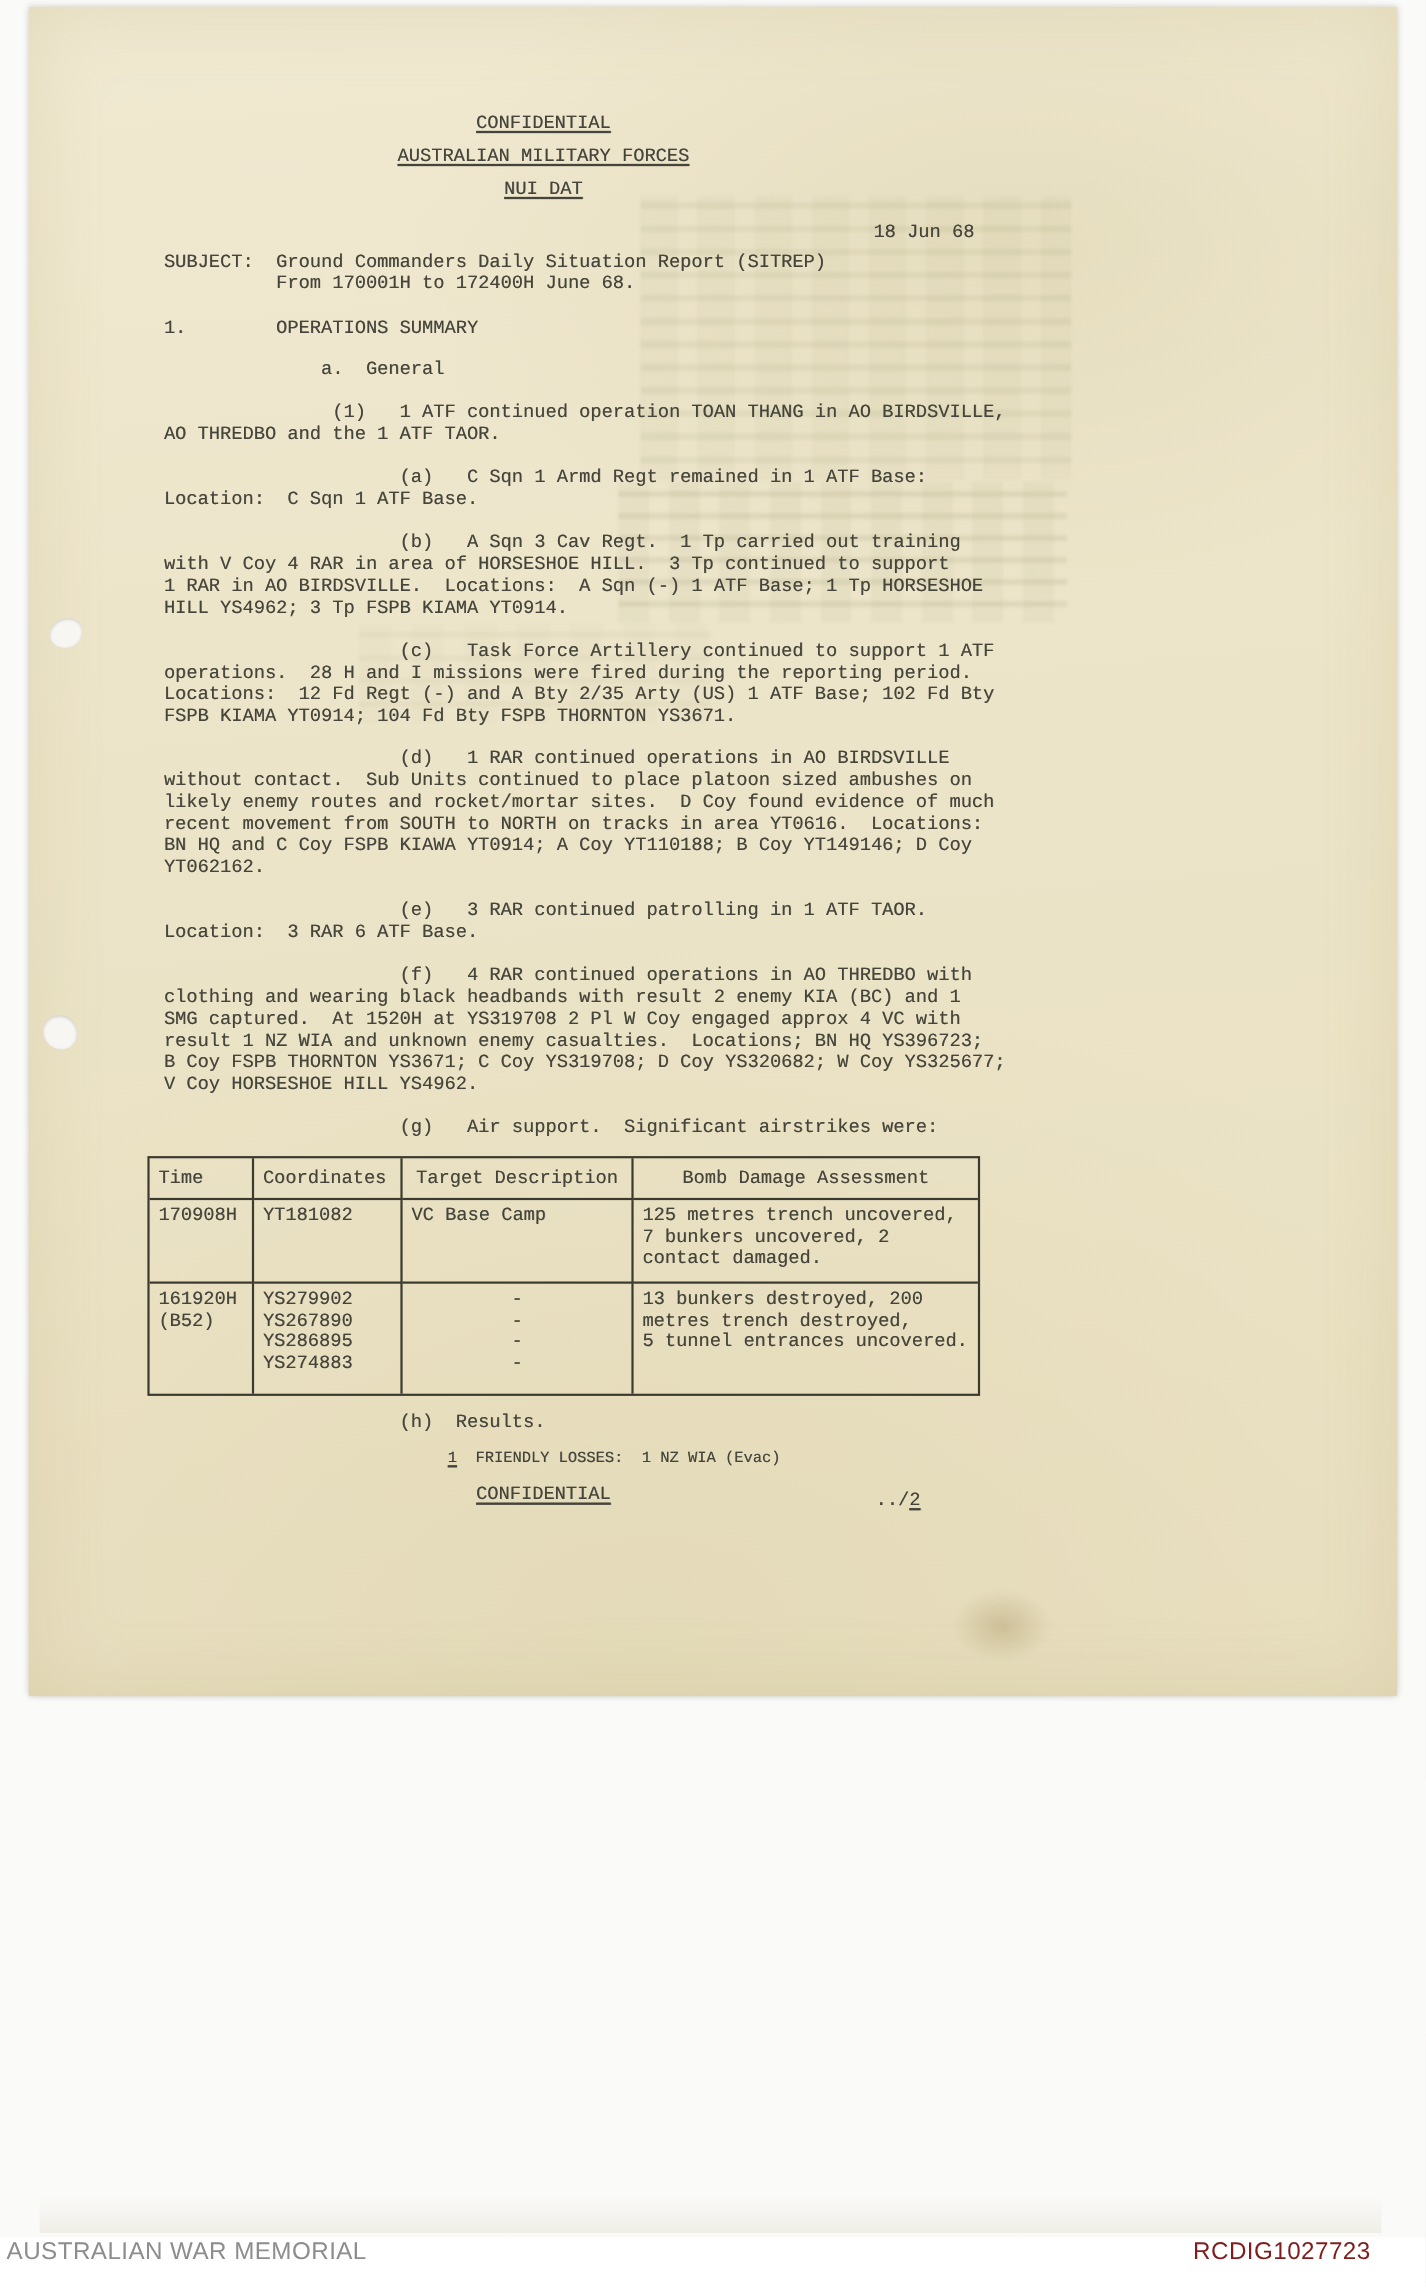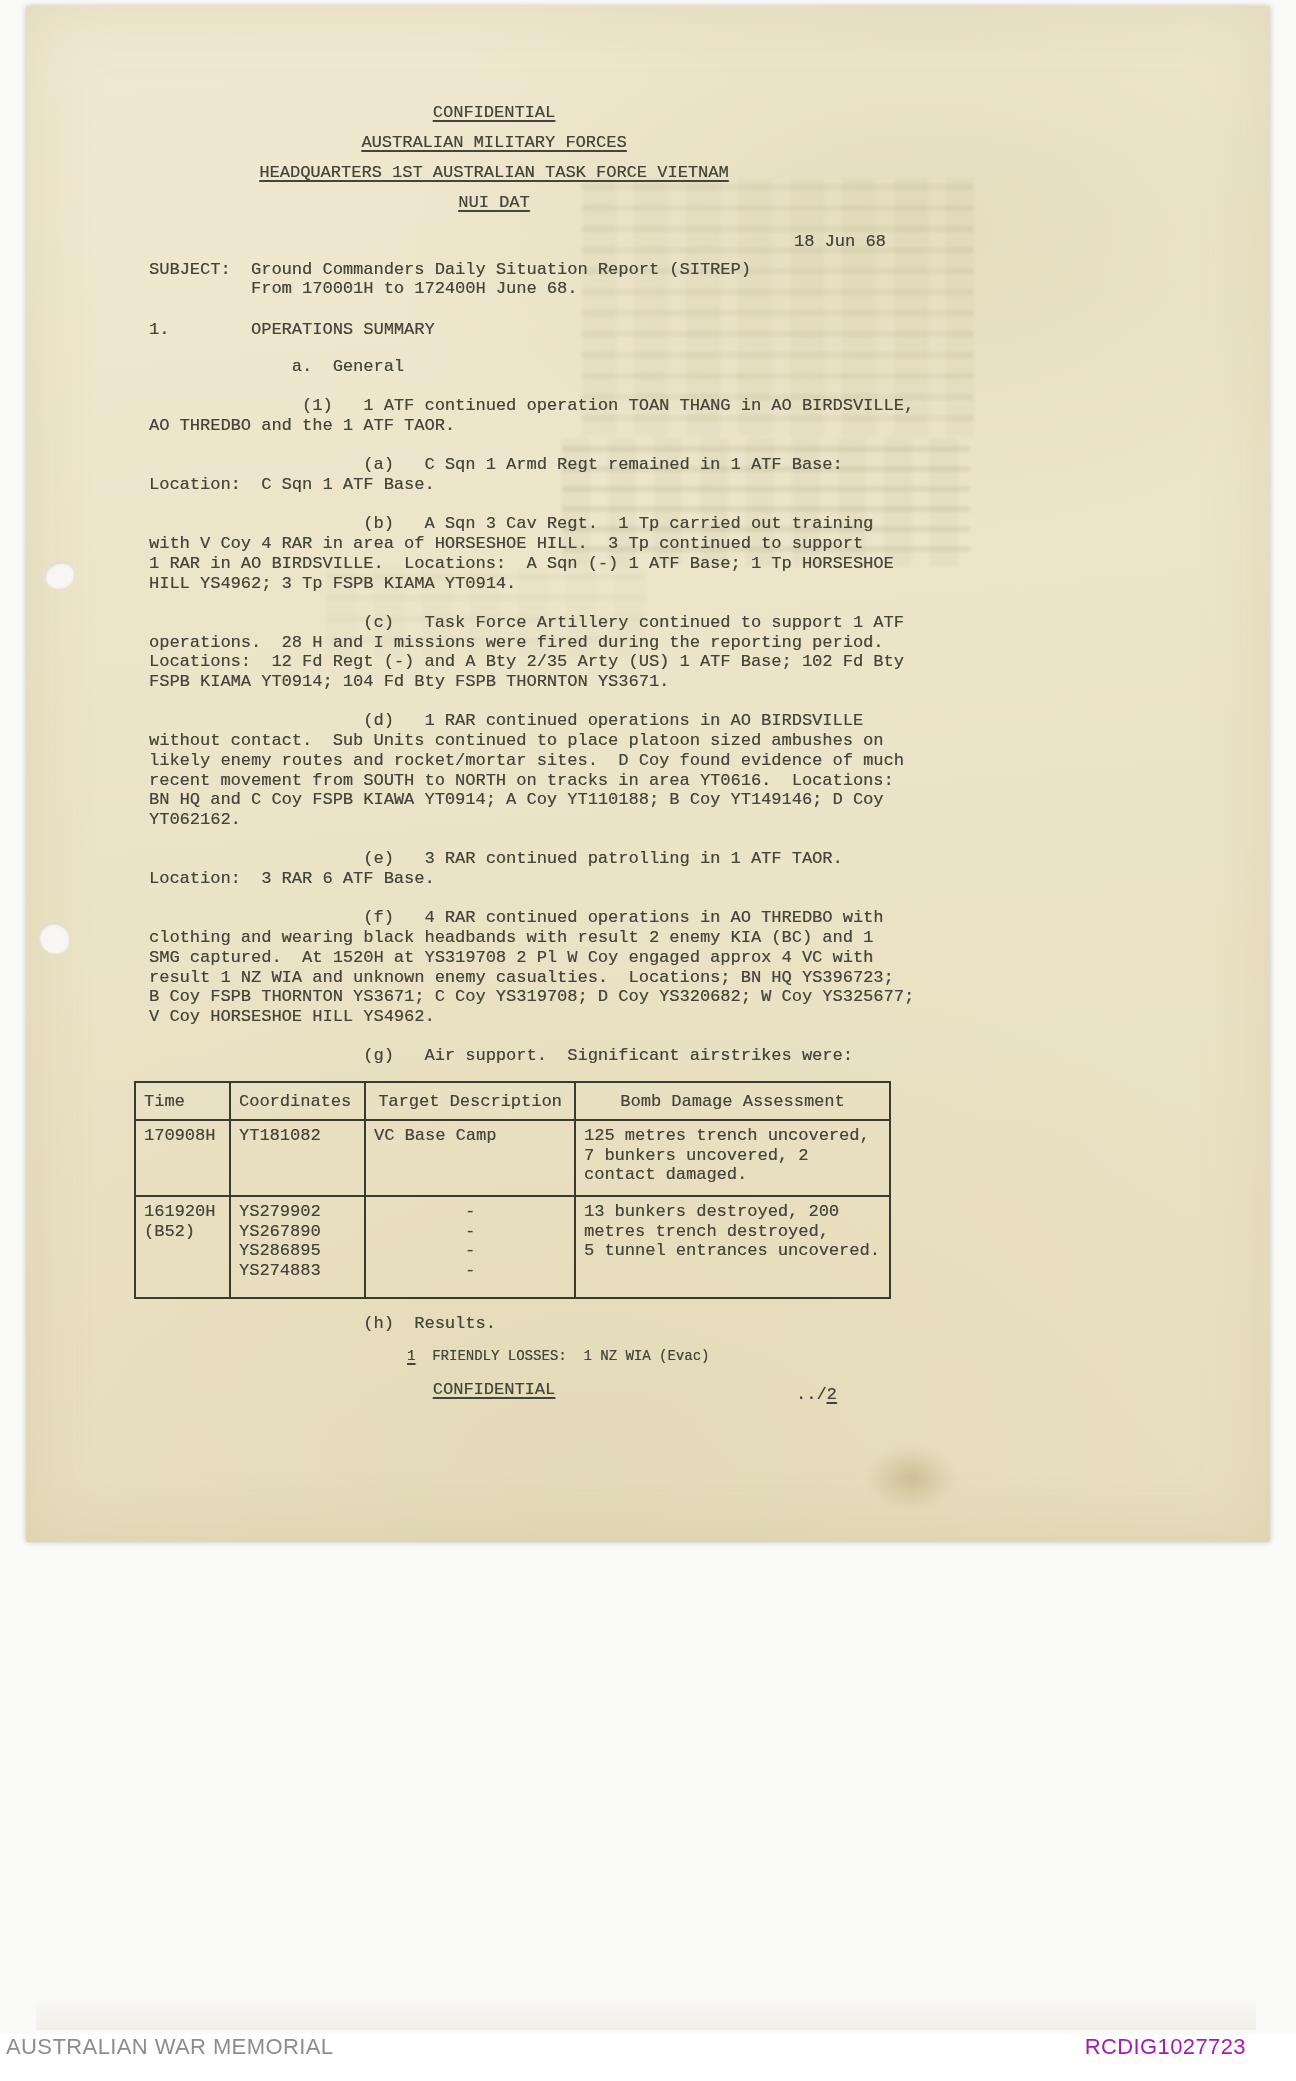--- a/index.html
+++ b/index.html
@@ -85,21 +85,21 @@
   .pageref { position:absolute; left:647px; top:5px; font-size:17px; line-height:19.7px; white-space:pre; }
 
   
   .footerbar {
     position:absolute; left:0; bottom:0; width:1296px; height:47px; background:#ffffff;
     display:flex; justify-content:space-between;
     padding:0 50px 0 6px;
     font-family:"Liberation Sans","DejaVu Sans",sans-serif;
     font-size:22px; color:#8d8d8d; letter-spacing:0.4px;
   }
-  .footerbar .ref { color:#a21caf; }
+  .footerbar .ref { color:#7f1d1d; }
 </style>
 </head>
 <body>
 
 <div class="stage">
 
   <div class="paper">
 
     <div class="bleed bleed1"></div>
     <div class="bleed bleed2"></div>
@@ -107,21 +107,20 @@
     <div class="stain1"></div>
     <div class="stain2"></div>
     <div class="hole hole1"></div>
     <div class="hole hole2"></div>
 
     <div class="content">
 
       <div class="center-block">
         <div class="hline"><span class="u">CONFIDENTIAL</span></div>
         <div class="hline"><span class="u">AUSTRALIAN MILITARY FORCES</span></div>
-        <div class="hline"><span class="u">HEADQUARTERS 1ST AUSTRALIAN TASK FORCE VIETNAM</span></div>
         <div class="hline"><span class="u">NUI DAT</span></div>
       </div>
 
       <div class="date-line"><span>18 Jun 68</span></div>
 
       <div style="margin-top:8px">
           <div class="line">SUBJECT:  Ground Commanders Daily Situation Report (SITREP)</div>
           <div class="line">          From 170001H to 172400H June 68.</div>
         </div>
 

